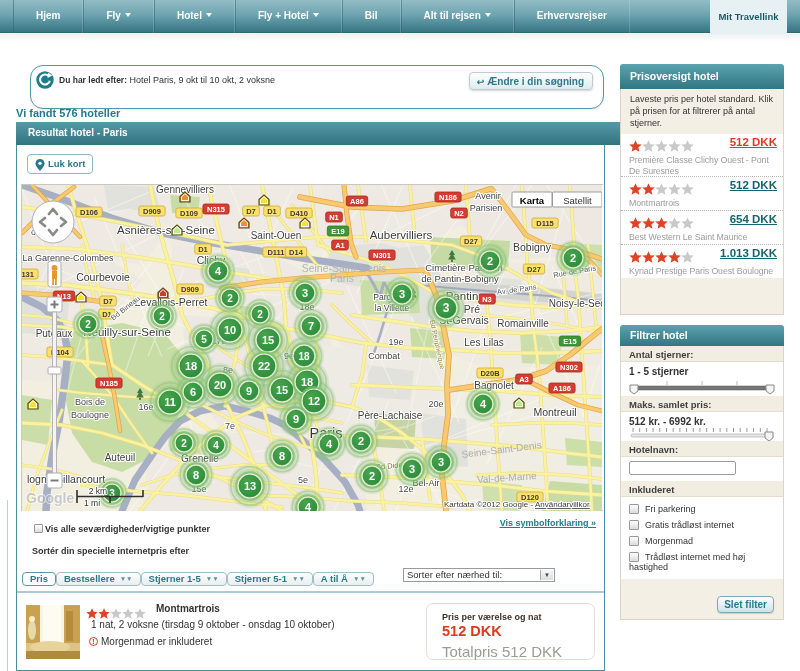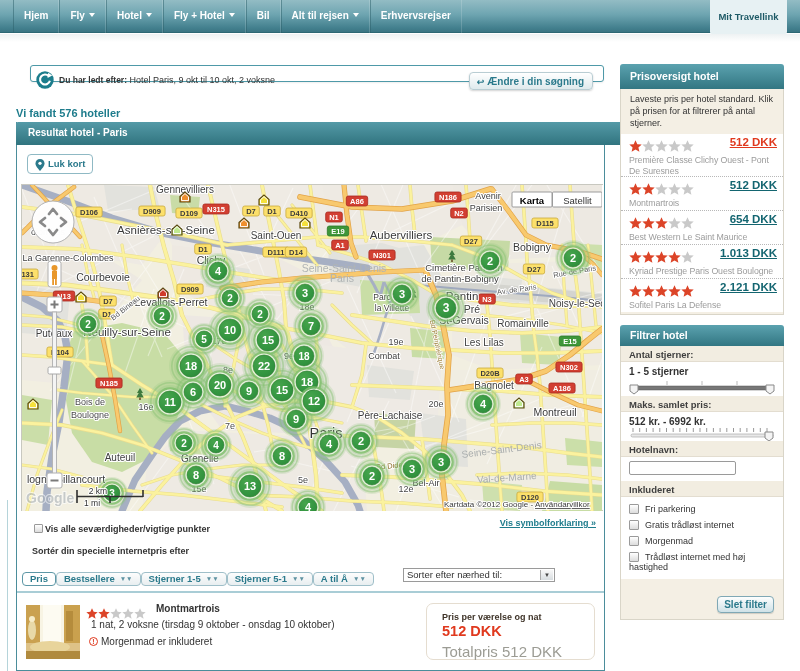--- a/index.html
+++ b/index.html
@@ -1,25 +1,25 @@
 <!DOCTYPE html>
 <html lang="da"><head><meta charset="utf-8"><title>Travellink</title>
 <style>
 *{margin:0;padding:0;box-sizing:border-box}
 html,body{width:800px;height:671px;background:#fff;font-family:"Liberation Sans",sans-serif;overflow:hidden;position:relative}
 
 .nav{position:absolute;left:0;top:0;width:800px;height:33px;background:linear-gradient(#93bcc4,#6ea5b1 45%,#427f8d 88%,#3b7583);border-bottom:1px solid #2d6874}
 .nav ul{list-style:none;height:33px}
-.nav li{float:left;height:33px;line-height:32px;padding:0 10px;color:#fff;font-size:10px;font-weight:bold;border-left:1px solid rgba(44,96,106,.5);border-right:1px solid rgba(255,255,255,.16)}
+.nav li{float:left;height:33px;line-height:32px;padding:0 22px;color:#fff;font-size:10px;font-weight:bold;border-left:1px solid rgba(44,96,106,.5);border-right:1px solid rgba(255,255,255,.16)}
 .nav li:first-child{margin-left:13px}
 .nav li .car{display:inline-block;width:0;height:0;border-left:3px solid transparent;border-right:3px solid transparent;border-top:4px solid #fff;vertical-align:2px;margin-left:4px}
 .mittl{position:absolute;right:13px;top:0;width:77px;height:34px;background:#e7f1f3;color:#1e5a66;font-size:9.5px;font-weight:bold;text-align:center;line-height:33px;border-radius:0 0 2px 2px}
 .topfade{position:absolute;left:0;top:34px;width:800px;height:8px;background:linear-gradient(#eef2f3,#ffffff)}
 
-.sbox{position:absolute;left:30px;top:65px;width:574px;height:17px;background:#fff;border:1px solid #4e99a8;border-radius:3px;box-shadow:0 1px 2px rgba(0,0,0,.07)}
+.sbox{position:absolute;left:30px;top:65px;width:574px;height:44px;background:#fff;border:1px solid #4e99a8;border-radius:13px;box-shadow:0 1px 2px rgba(0,0,0,.07)}
 .sico{position:absolute;left:5px;top:5px;width:18px;height:18px}
 .sbox .txt{position:absolute;left:28px;top:9px;font-size:9px;color:#333}
 .sbox b{font-size:8.5px}
 .chgbtn{position:absolute;right:10px;top:6px;height:18px;padding:0 8px 0 7px;background:linear-gradient(#ffffff,#dfeaed);border:1px solid #b9cdd3;border-radius:4px;font-size:10px;font-weight:bold;color:#2b7a8c;line-height:17px;box-shadow:0 1px 2px rgba(0,0,0,.18)}
 .chgbtn .cur{font-size:9px;margin-right:3px}
 
 h1.found{position:absolute;left:16px;top:107px;font-size:11px;color:#1e7c8c;font-weight:bold}
 
 .panel{position:absolute;left:16px;top:122px;width:589px;height:549px;background:#fff;border:1px solid #4b8d9b;border-top:none}
 .panel-h{position:absolute;left:-1px;top:0;width:659px;height:23px;background:linear-gradient(#549aa7,#31747f);color:#fff;font-size:10px;font-weight:bold;line-height:22px;padding-left:12px;border-radius:2px 2px 0 0}
@@ -1011,31 +1011,20 @@
             <path d="M6.5,0.3 L8.3,4.2 L12.7,4.6 L9.4,7.4 L10.4,11.7 L6.5,9.4 L2.6,11.7 L3.6,7.4 L0.3,4.6 L4.7,4.2 Z" fill="#dc4428"></path>
           </svg><svg width="13" height="12" viewBox="0 0 13 12" style="vertical-align:-2px;margin-right:0">
             <path d="M6.5,0.3 L8.3,4.2 L12.7,4.6 L9.4,7.4 L10.4,11.7 L6.5,9.4 L2.6,11.7 L3.6,7.4 L0.3,4.6 L4.7,4.2 Z" fill="#dc4428"></path>
           </svg><svg width="13" height="12" viewBox="0 0 13 12" style="vertical-align:-2px;margin-right:0">
             <path d="M6.5,0.3 L8.3,4.2 L12.7,4.6 L9.4,7.4 L10.4,11.7 L6.5,9.4 L2.6,11.7 L3.6,7.4 L0.3,4.6 L4.7,4.2 Z" fill="#dc4428"></path>
           </svg><svg width="13" height="12" viewBox="0 0 13 12" style="vertical-align:-2px;margin-right:0">
             <path d="M6.5,0.3 L8.3,4.2 L12.7,4.6 L9.4,7.4 L10.4,11.7 L6.5,9.4 L2.6,11.7 L3.6,7.4 L0.3,4.6 L4.7,4.2 Z" fill="#dc4428"></path>
           </svg><svg width="13" height="12" viewBox="0 0 13 12" style="vertical-align:-2px;margin-right:0">
             <path d="M6.5,0.3 L8.3,4.2 L12.7,4.6 L9.4,7.4 L10.4,11.7 L6.5,9.4 L2.6,11.7 L3.6,7.4 L0.3,4.6 L4.7,4.2 Z" fill="#c9c9c9"></path>
           </svg></span><span class="pr">1.013 DKK</span><div class="nm">Kyriad Prestige Paris Ouest Boulogne</div></div>
-<div class="prow"><span><svg width="13" height="12" viewBox="0 0 13 12" style="vertical-align:-2px;margin-right:0">
-            <path d="M6.5,0.3 L8.3,4.2 L12.7,4.6 L9.4,7.4 L10.4,11.7 L6.5,9.4 L2.6,11.7 L3.6,7.4 L0.3,4.6 L4.7,4.2 Z" fill="#dc4428"></path>
-          </svg><svg width="13" height="12" viewBox="0 0 13 12" style="vertical-align:-2px;margin-right:0">
-            <path d="M6.5,0.3 L8.3,4.2 L12.7,4.6 L9.4,7.4 L10.4,11.7 L6.5,9.4 L2.6,11.7 L3.6,7.4 L0.3,4.6 L4.7,4.2 Z" fill="#dc4428"></path>
-          </svg><svg width="13" height="12" viewBox="0 0 13 12" style="vertical-align:-2px;margin-right:0">
-            <path d="M6.5,0.3 L8.3,4.2 L12.7,4.6 L9.4,7.4 L10.4,11.7 L6.5,9.4 L2.6,11.7 L3.6,7.4 L0.3,4.6 L4.7,4.2 Z" fill="#dc4428"></path>
-          </svg><svg width="13" height="12" viewBox="0 0 13 12" style="vertical-align:-2px;margin-right:0">
-            <path d="M6.5,0.3 L8.3,4.2 L12.7,4.6 L9.4,7.4 L10.4,11.7 L6.5,9.4 L2.6,11.7 L3.6,7.4 L0.3,4.6 L4.7,4.2 Z" fill="#dc4428"></path>
-          </svg><svg width="13" height="12" viewBox="0 0 13 12" style="vertical-align:-2px;margin-right:0">
-            <path d="M6.5,0.3 L8.3,4.2 L12.7,4.6 L9.4,7.4 L10.4,11.7 L6.5,9.4 L2.6,11.7 L3.6,7.4 L0.3,4.6 L4.7,4.2 Z" fill="#dc4428"></path>
-          </svg></span><span class="pr">2.121 DKK</span><div class="nm">Sofitel Paris La Defense</div></div>
 </div>
 </div>
 
 <div class="side2">
 <div class="shead">Filtrer hotel</div>
 <div class="sbody" style="position:relative;height:274px">
 <div class="fband">Antal stjerner:</div>
 <div class="fwhite" style="height:34px"><b>1 - 5 stjerner</b><br>
 <svg width="146" height="17" viewBox="0 0 146 17" style="margin-top:1px">
 <line x1="38" y1="3" x2="38" y2="7" stroke="#bbb"></line>

